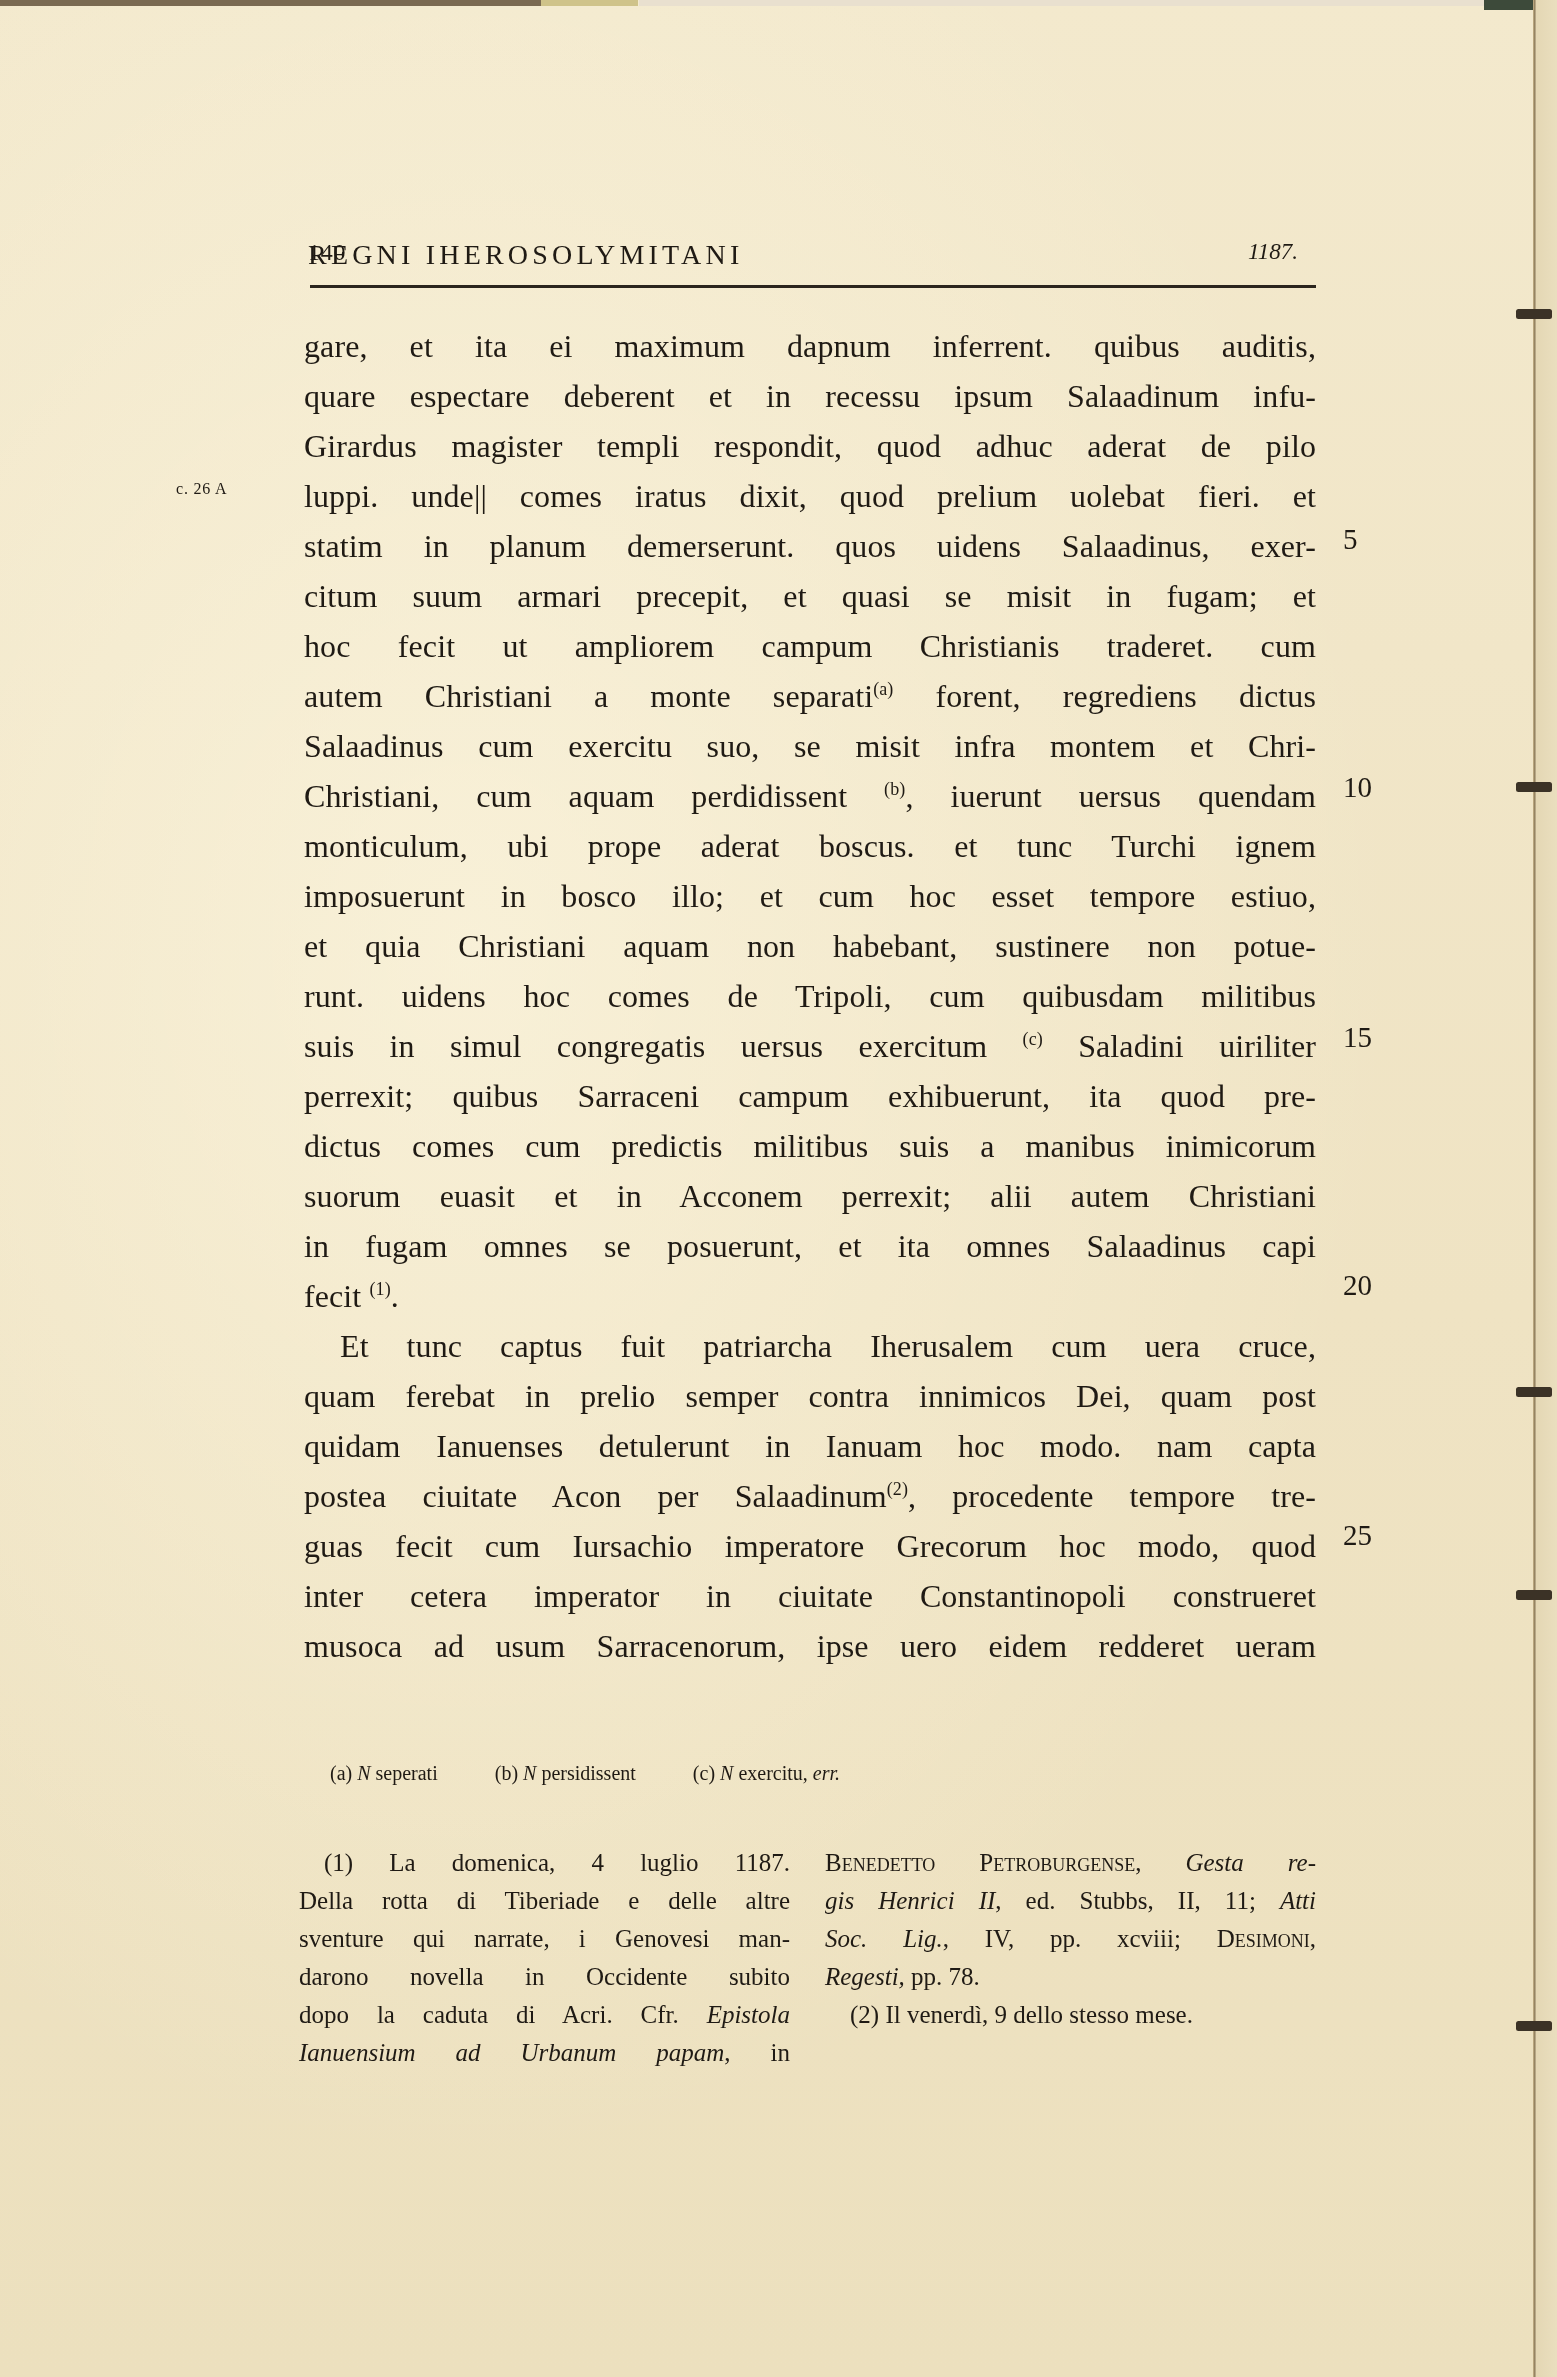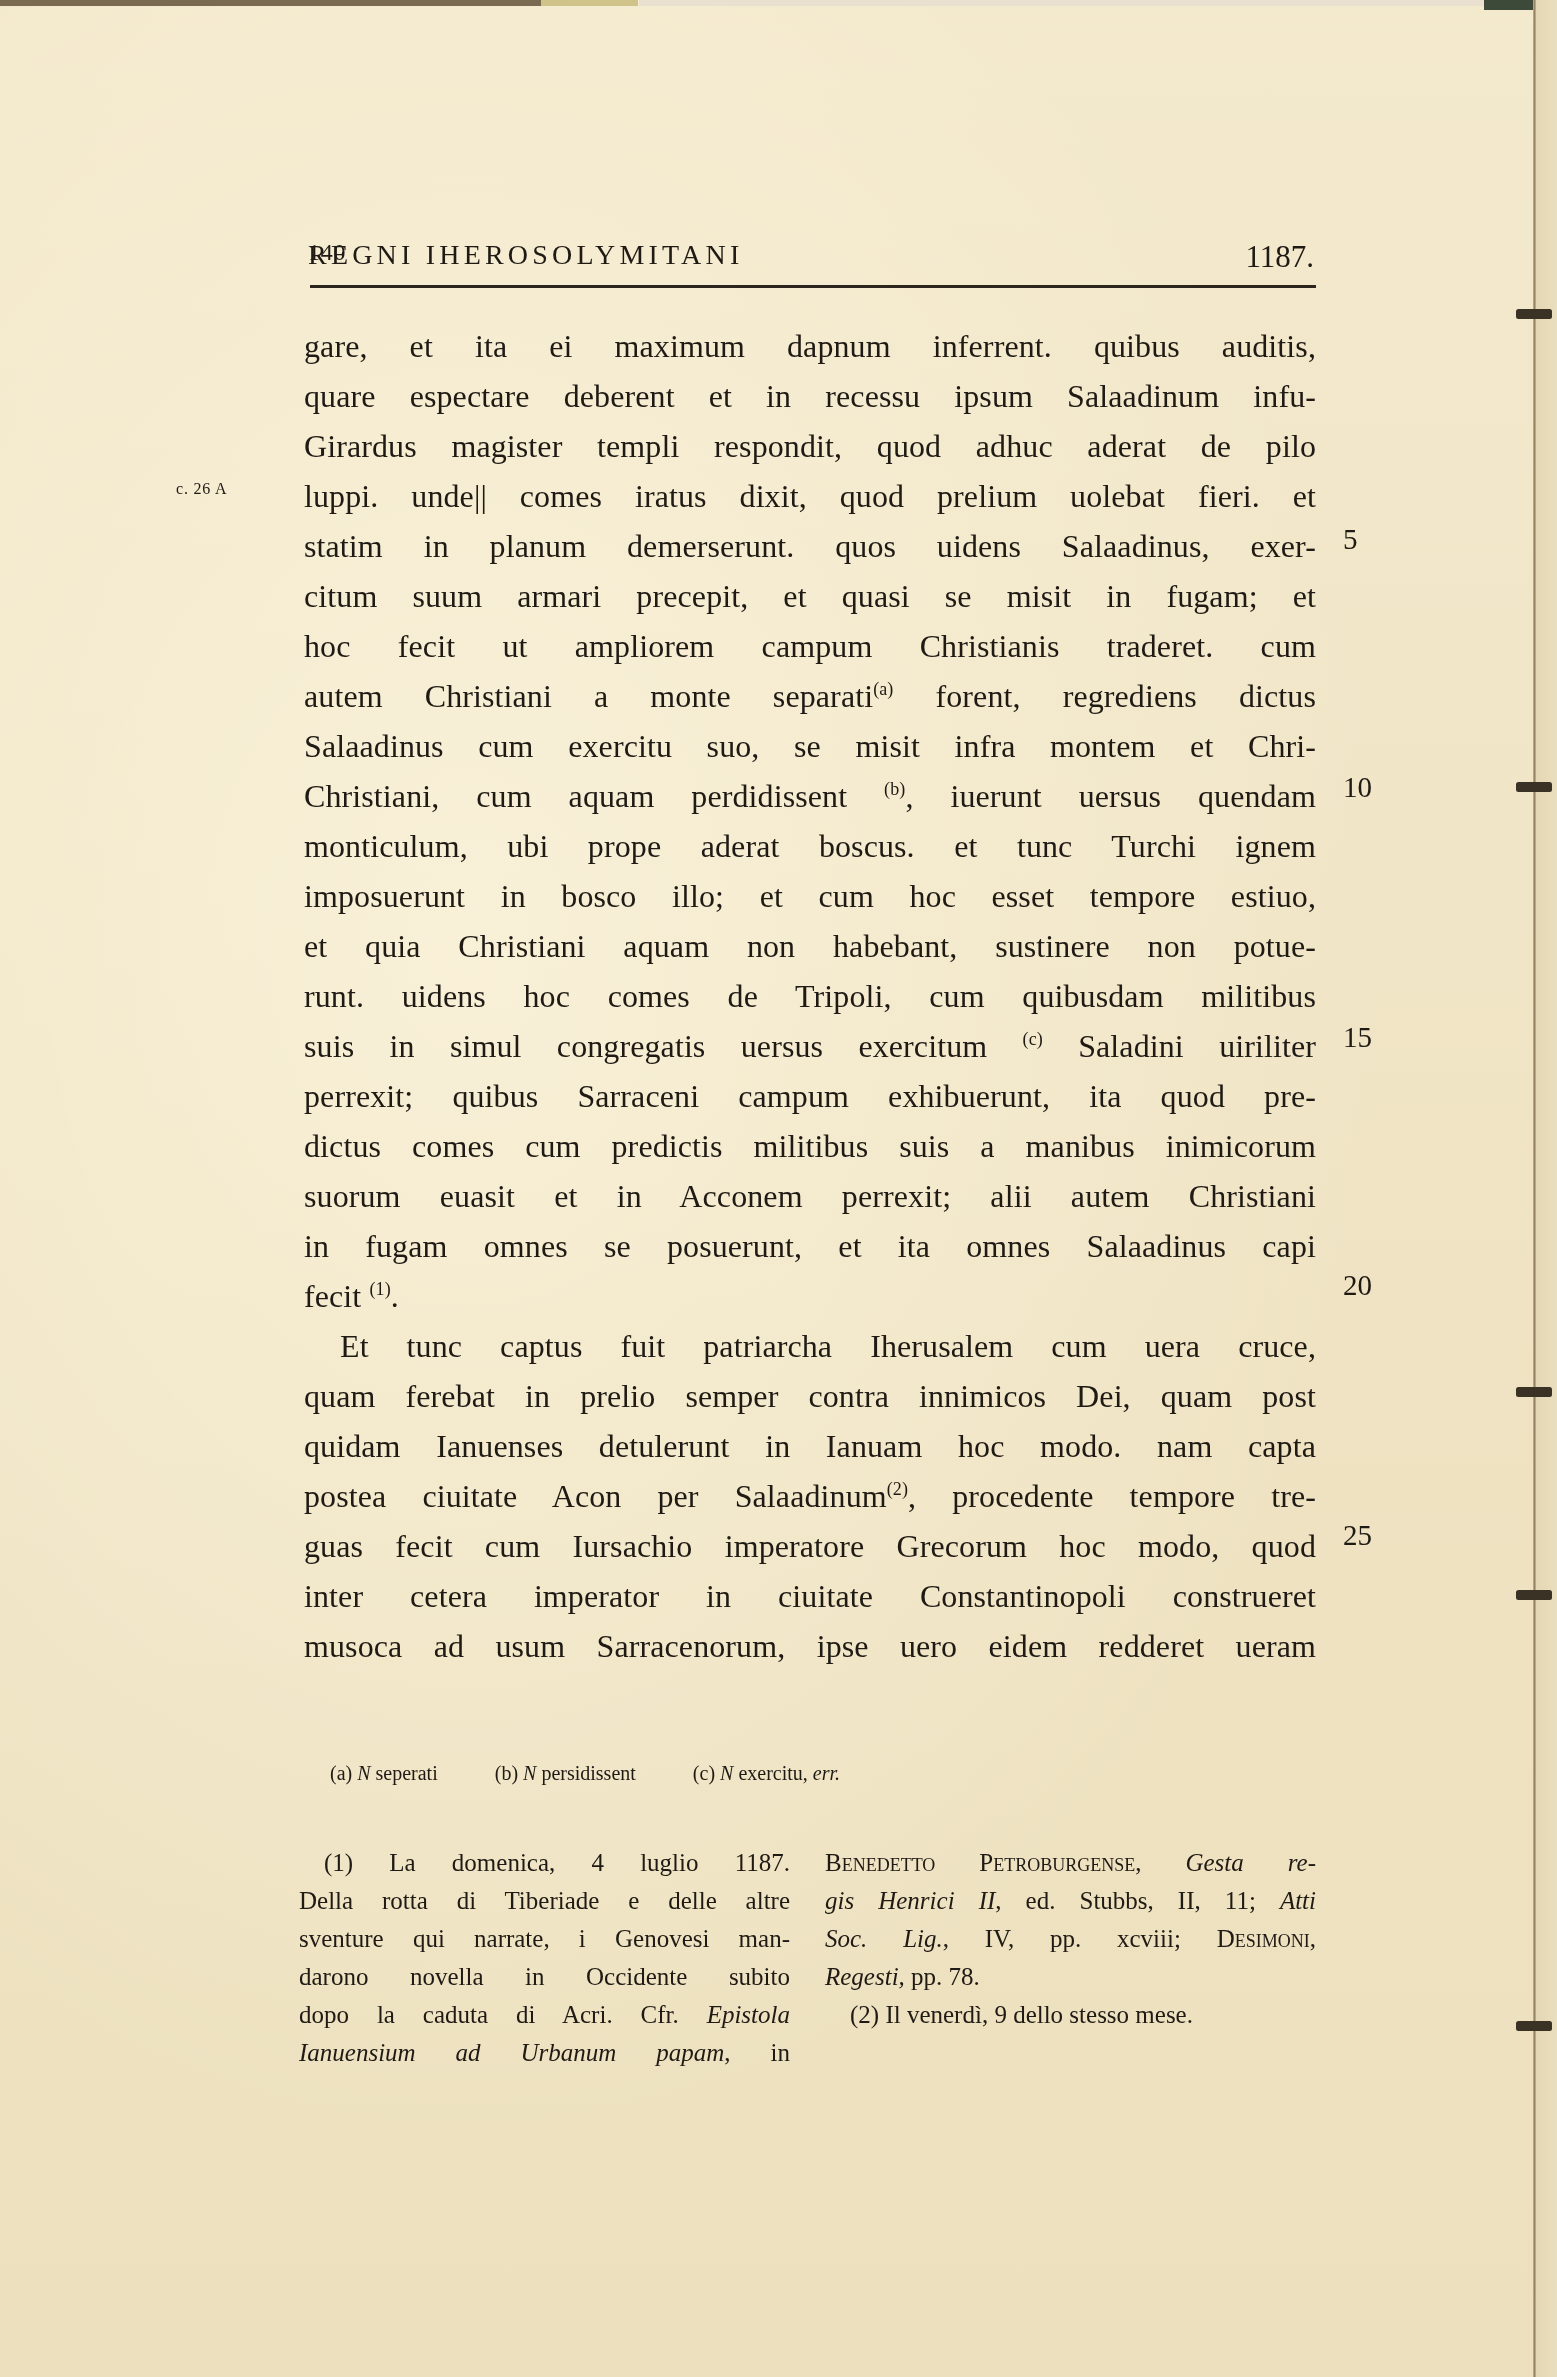--- a/index.html
+++ b/index.html
@@ -22,21 +22,21 @@
     .topstrip.d { left: 1484px; width: 74px; background: #3d4a3a; height: 10px; }
     .binding-edge {
       position: absolute; left: 1533px; top: 0; width: 25px; height: 2377px;
       background: linear-gradient(90deg, #c9b68c 0px, #8f7d5c 1.7px, #e4d7b4 3.4px, #eadfbf 25px);
     }
     .tab-mark { position: absolute; left: 1516px; width: 36px; height: 10px; background: #3b3226; border-radius: 2.5px; }
 
     .running-head { position: absolute; top: 239px; left: 308px; width: 1006px; height: 42px; }
     .rh-page { position: absolute; left: 0; top: 0; font-size: 24px; letter-spacing: 0.8px; }
     .rh-title { position: absolute; left: 0; right: 0; top: 0; text-align: left; font-size: 28px; letter-spacing: 4.2px; }
-    .rh-year { position: absolute; right: 0; top: 0; font-size: 31px; }
+    .rh-year { position: absolute; right: 16px; top: 0; font-size: 23px; font-style: italic; }
     .rule { position: absolute; top: 285px; left: 310px; width: 1006px; height: 2.5px; background: #2b251d; }
 
     .main-text { position: absolute; top: 321px; left: 304px; width: 1012px; }
     .line {
       height: 50px; line-height: 50px; font-size: 32px;
       text-align: justify; text-align-last: justify; white-space: nowrap; overflow: visible;
       letter-spacing: 0.1px;
     }
     .line.last { text-align-last: left; }
     .line.indent { padding-left: 36px; }

